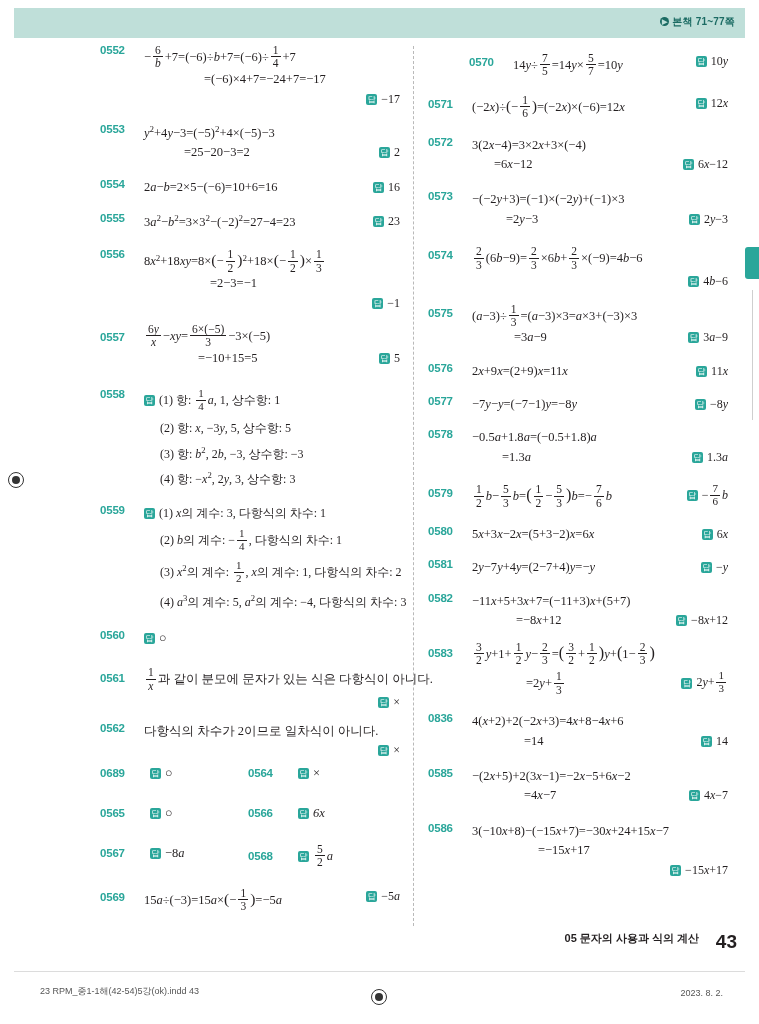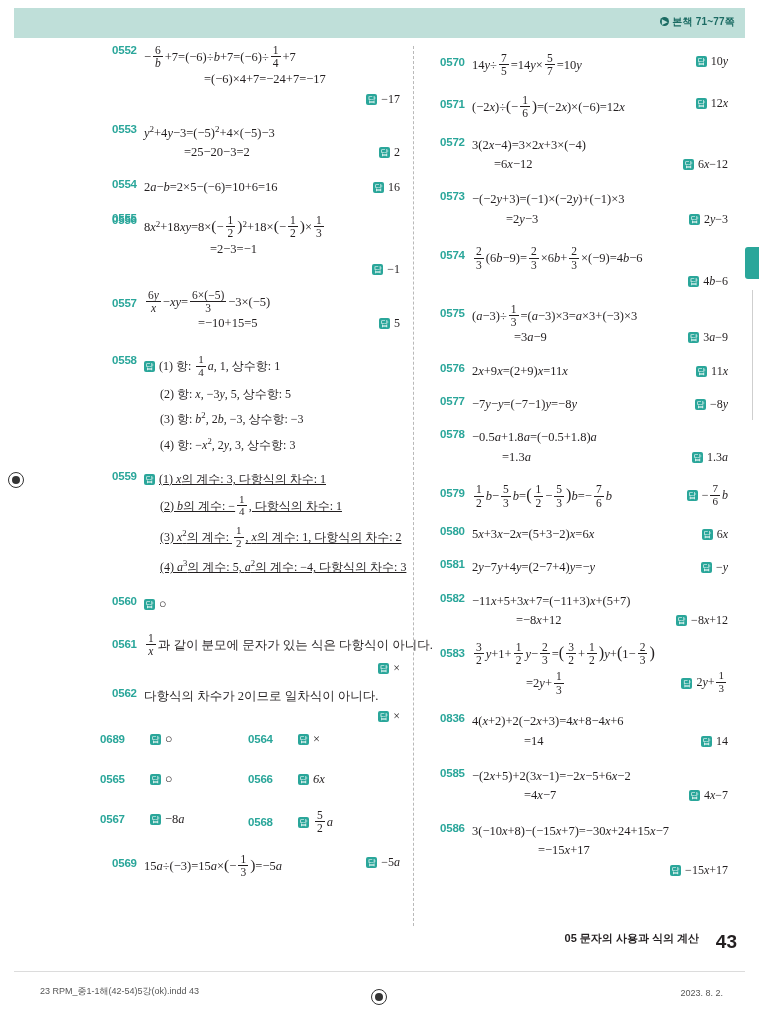--- a/index.html
+++ b/index.html
@@ -40,21 +40,21 @@
   .col{position:absolute;top:44px;width:300px;}
   .col-left{left:100px;}
   .col-right{left:428px;}
   .divider{
     position:absolute;left:413px;top:46px;width:1px;height:880px;
     border-left:1px dashed #b9b9b9;
   }
   
   .item{position:relative;margin-bottom:10px;}
   .num{
-    position:absolute;left:12px;top:0;width:38px;
+    position:absolute;left:0;top:0;width:38px;
     font-family:"Liberation Sans", sans-serif;
     font-weight:bold;font-size:11.5px;color:#2aa69a;
     letter-spacing:-.2px;
   }
   .body{margin-left:44px;font-size:12.5px;line-height:1.55;}
   .line{white-space:nowrap;}
   .indent{padding-left:26px;}
   .ans{
     float:right;white-space:nowrap;font-size:12px;
     margin-left:10px;
@@ -144,20 +144,23 @@
 
   <div class="item" style="margin-top:16px;">
     <div class="num">0554</div>
     <div class="body">
       <div class="line">2<i>a</i>−<i>b</i>=2×5−(−6)=10+6=16<span class="ans"><span class="badge">답</span>16</span></div>
     </div>
   </div>
 
   <div class="item" style="margin-top:14px;">
     <div class="num">0555</div>
+    <div class="body">
+      <div class="line">3<i>a</i><span class="sup">2</span>−<i>b</i><span class="sup">2</span>=3×3<span class="sup">2</span>−(−2)<span class="sup">2</span>=27−4=23<span class="ans"><span class="badge">답</span>23</span></div>
+    </div>
   </div>
 
   <div class="item" style="margin-top:16px;">
     <div class="num">0556</div>
     <div class="body">
       <div class="line">8<i>x</i><span class="sup">2</span>+18<i>xy</i>=8×<span style="font-size:1.25em;">(</span>−<span class="fr"><span class="n">1</span><span class="d">2</span></span><span style="font-size:1.25em;">)</span><span class="sup">2</span>+18×<span style="font-size:1.25em;">(</span>−<span class="fr"><span class="n">1</span><span class="d">2</span></span><span style="font-size:1.25em;">)</span>×<span class="fr"><span class="n">1</span><span class="d">3</span></span></div>
       <div class="line" style="padding-left:66px;">=2−3=−1</div>
       <div class="ansblk"><span class="badge">답</span>−1</div>
     </div>
   </div>
@@ -175,21 +178,21 @@
     <div class="body" style="font-size:12px;">
       <div class="line"><span class="badge">답</span>(1) 항: <span class="fr"><span class="n">1</span><span class="d">4</span></span><i>a</i>, 1, 상수항: 1</div>
       <div class="line" style="padding-left:16px;margin-top:6px;">(2) 항: <i>x</i>, −3<i>y</i>, 5, 상수항: 5</div>
       <div class="line" style="padding-left:16px;margin-top:6px;">(3) 항: <i>b</i><span class="sup">2</span>, 2<i>b</i>, −3, 상수항: −3</div>
       <div class="line" style="padding-left:16px;margin-top:6px;">(4) 항: −<i>x</i><span class="sup">2</span>, 2<i>y</i>, 3, 상수항: 3</div>
     </div>
   </div>
 
   <div class="item" style="margin-top:16px;">
     <div class="num">0559</div>
-    <div class="body" style="font-size:12px;text-decoration:underline;">
+    <div class="body" style="font-size:12px;">
       <div class="line"><span class="badge">답</span>(1) <i>x</i>의 계수: 3, 다항식의 차수: 1</div>
       <div class="line" style="padding-left:16px;margin-top:5px;">(2) <i>b</i>의 계수: −<span class="fr"><span class="n">1</span><span class="d">4</span></span>, 다항식의 차수: 1</div>
       <div class="line" style="padding-left:16px;margin-top:7px;">(3) <i>x</i><span class="sup">2</span>의 계수: <span class="fr"><span class="n">1</span><span class="d">2</span></span>, <i>x</i>의 계수: 1, 다항식의 차수: 2</div>
       <div class="line" style="padding-left:16px;margin-top:7px;">(4) <i>a</i><span class="sup">3</span>의 계수: 5, <i>a</i><span class="sup">2</span>의 계수: −4, 다항식의 차수: 3</div>
     </div>
   </div>
 
   <div class="item" style="margin-top:18px;">
     <div class="num">0560</div>
     <div class="body">
@@ -249,21 +252,21 @@
     <div class="num" style="top:4px;">0569</div>
     <div class="body">
       <div class="line">15<i>a</i>÷(−3)=15<i>a</i>×<span style="font-size:1.25em;">(</span>−<span class="fr"><span class="n">1</span><span class="d">3</span></span><span style="font-size:1.25em;">)</span>=−5<i>a</i><span class="ans"><span class="badge">답</span>−5<i>a</i></span></div>
     </div>
   </div>
 
 </div>
 
 <div class="col col-right">
 
-  <div class="item" style="margin-top:8px;">
+  <div class="item" style="margin-top:8px;margin-left:41px;">
     <div class="num" style="top:4px;">0570</div>
     <div class="body">
       <div class="line">14<i>y</i>÷<span class="fr"><span class="n">7</span><span class="d">5</span></span>=14<i>y</i>×<span class="fr"><span class="n">5</span><span class="d">7</span></span>=10<i>y</i><span class="ans"><span class="badge">답</span>10<i>y</i></span></div>
     </div>
   </div>
 
   <div class="item" style="margin-top:16px;">
     <div class="num" style="top:4px;">0571</div>
     <div class="body">
       <div class="line">(−2<i>x</i>)÷<span style="font-size:1.2em;">(</span>−<span class="fr"><span class="n">1</span><span class="d">6</span></span><span style="font-size:1.2em;">)</span>=(−2<i>x</i>)×(−6)=12<i>x</i><span class="ans"><span class="badge">답</span>12<i>x</i></span></div>

